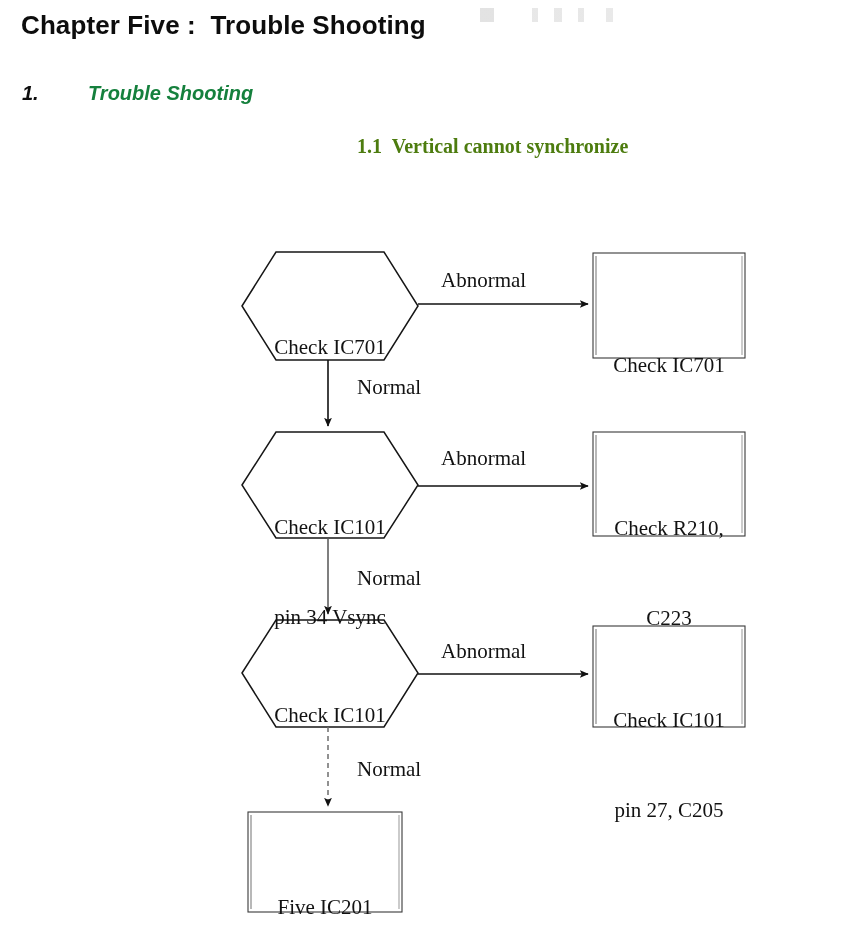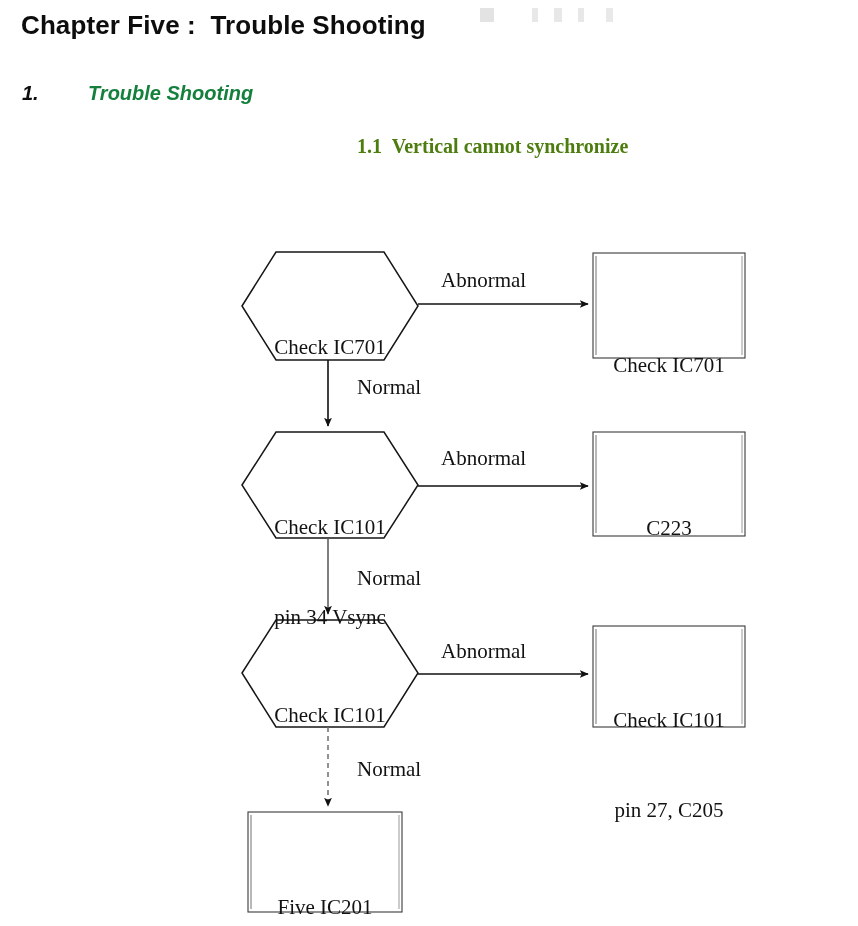--- a/index.html
+++ b/index.html
@@ -179,20 +179,21 @@
 
 <div class="node-text" style="left:242px; top:640px; width:176px;">
   <div>Check IC101</div>
 </div>
 
 <div class="node-text" style="left:593px; top:290px; width:152px;">
   <div>Check IC701</div>
 </div>
 
 <div class="node-text" style="left:593px; top:453px; width:152px;">
+  <div>Check R210,</div>
   <div>C223</div>
 </div>
 
 <div class="node-text" style="left:593px; top:645px; width:152px;">
   <div>Check IC101</div>
   <div>pin 27, C205</div>
 </div>
 
 <div class="node-text" style="left:248px; top:832px; width:154px;">
   <div>Five IC201</div>

